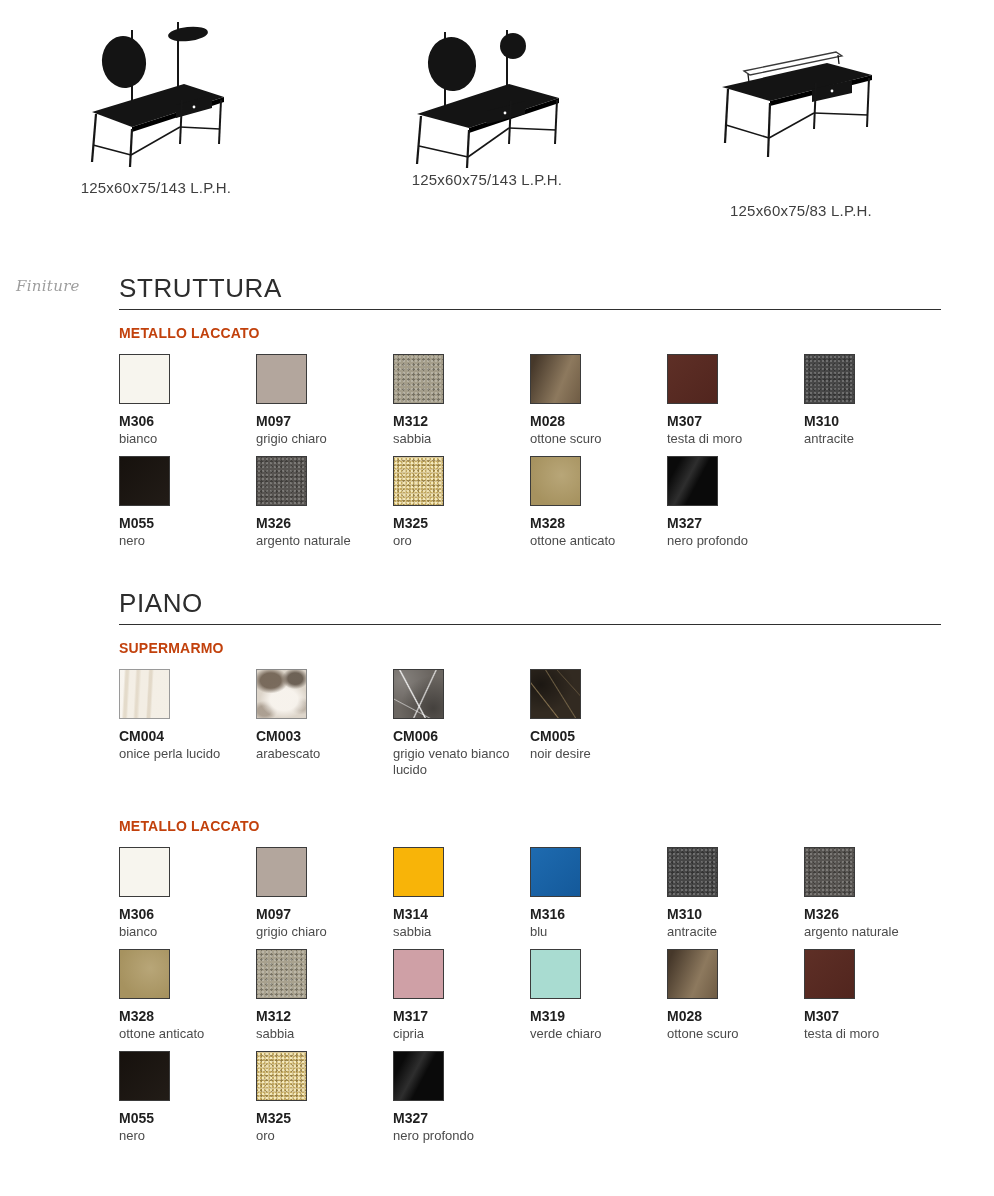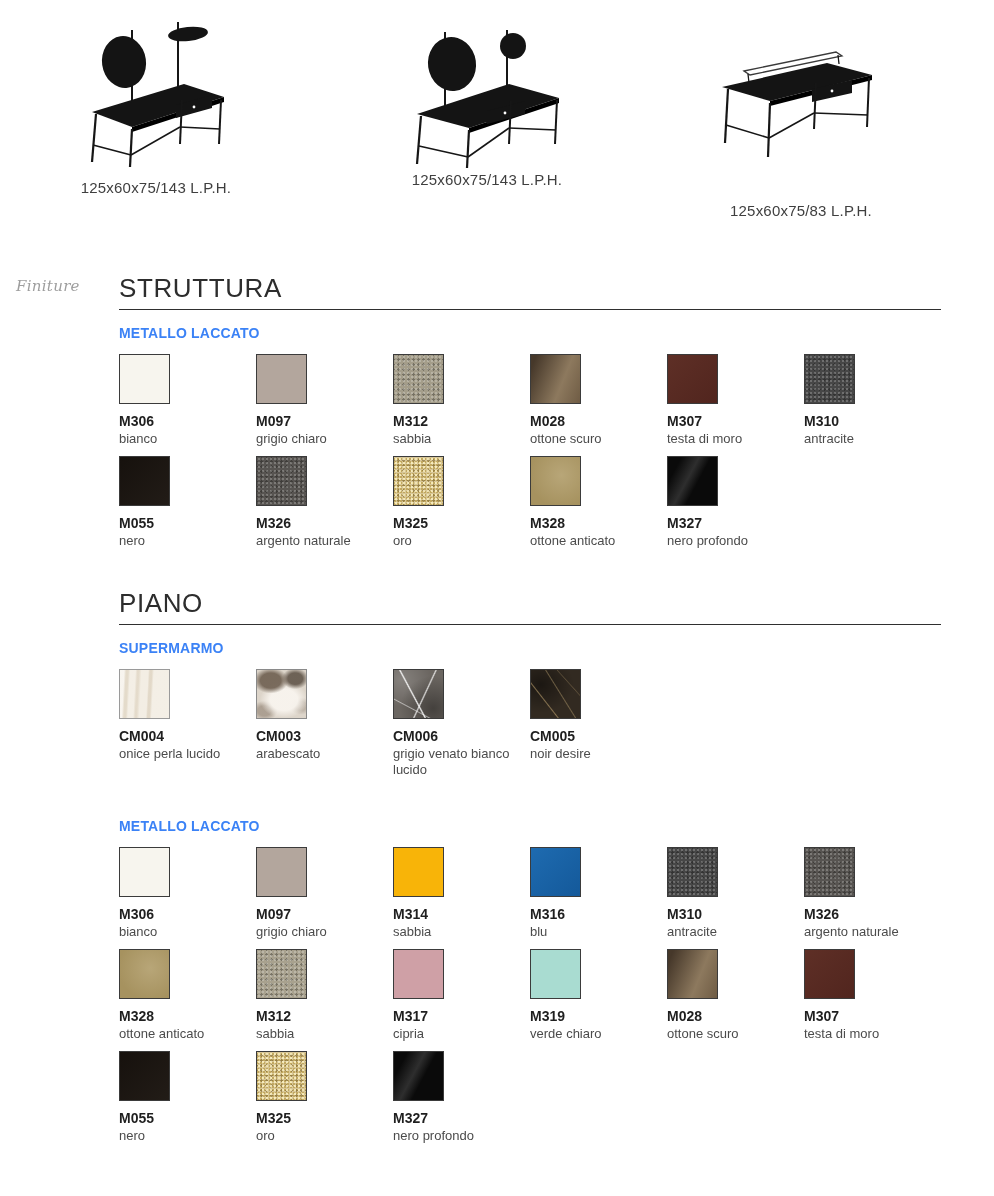--- a/index.html
+++ b/index.html
@@ -17,21 +17,21 @@
     position:absolute;left:16px;top:277px;
     font-family:"DejaVu Serif", serif;font-style:italic;
     font-size:15px;color:#9e9e9e;letter-spacing:.3px;
   }
   .section{position:absolute;left:92px;width:822px;margin-left:27px;}
   .section-title{
     font-size:26px;font-weight:300;color:#2d2d2d;letter-spacing:.6px;
     padding-bottom:7px;border-bottom:1px solid #2f2f2f;line-height:28px;
   }
   .group-title{
-    margin-top:15px;font-size:14px;font-weight:bold;color:#3b82f6;
+    margin-top:15px;font-size:14px;font-weight:bold;color:#c2410c;
     letter-spacing:.2px;line-height:16px;
   }
   .swatch-grid{
     margin-top:13px;display:grid;grid-template-columns:repeat(6,137px);
     grid-auto-rows:102px;
   }
   .cell{}
   .swatch{
     width:51px;height:50px;border:1px solid #3b3b3b;box-sizing:border-box;
     background-color:#ccc;

